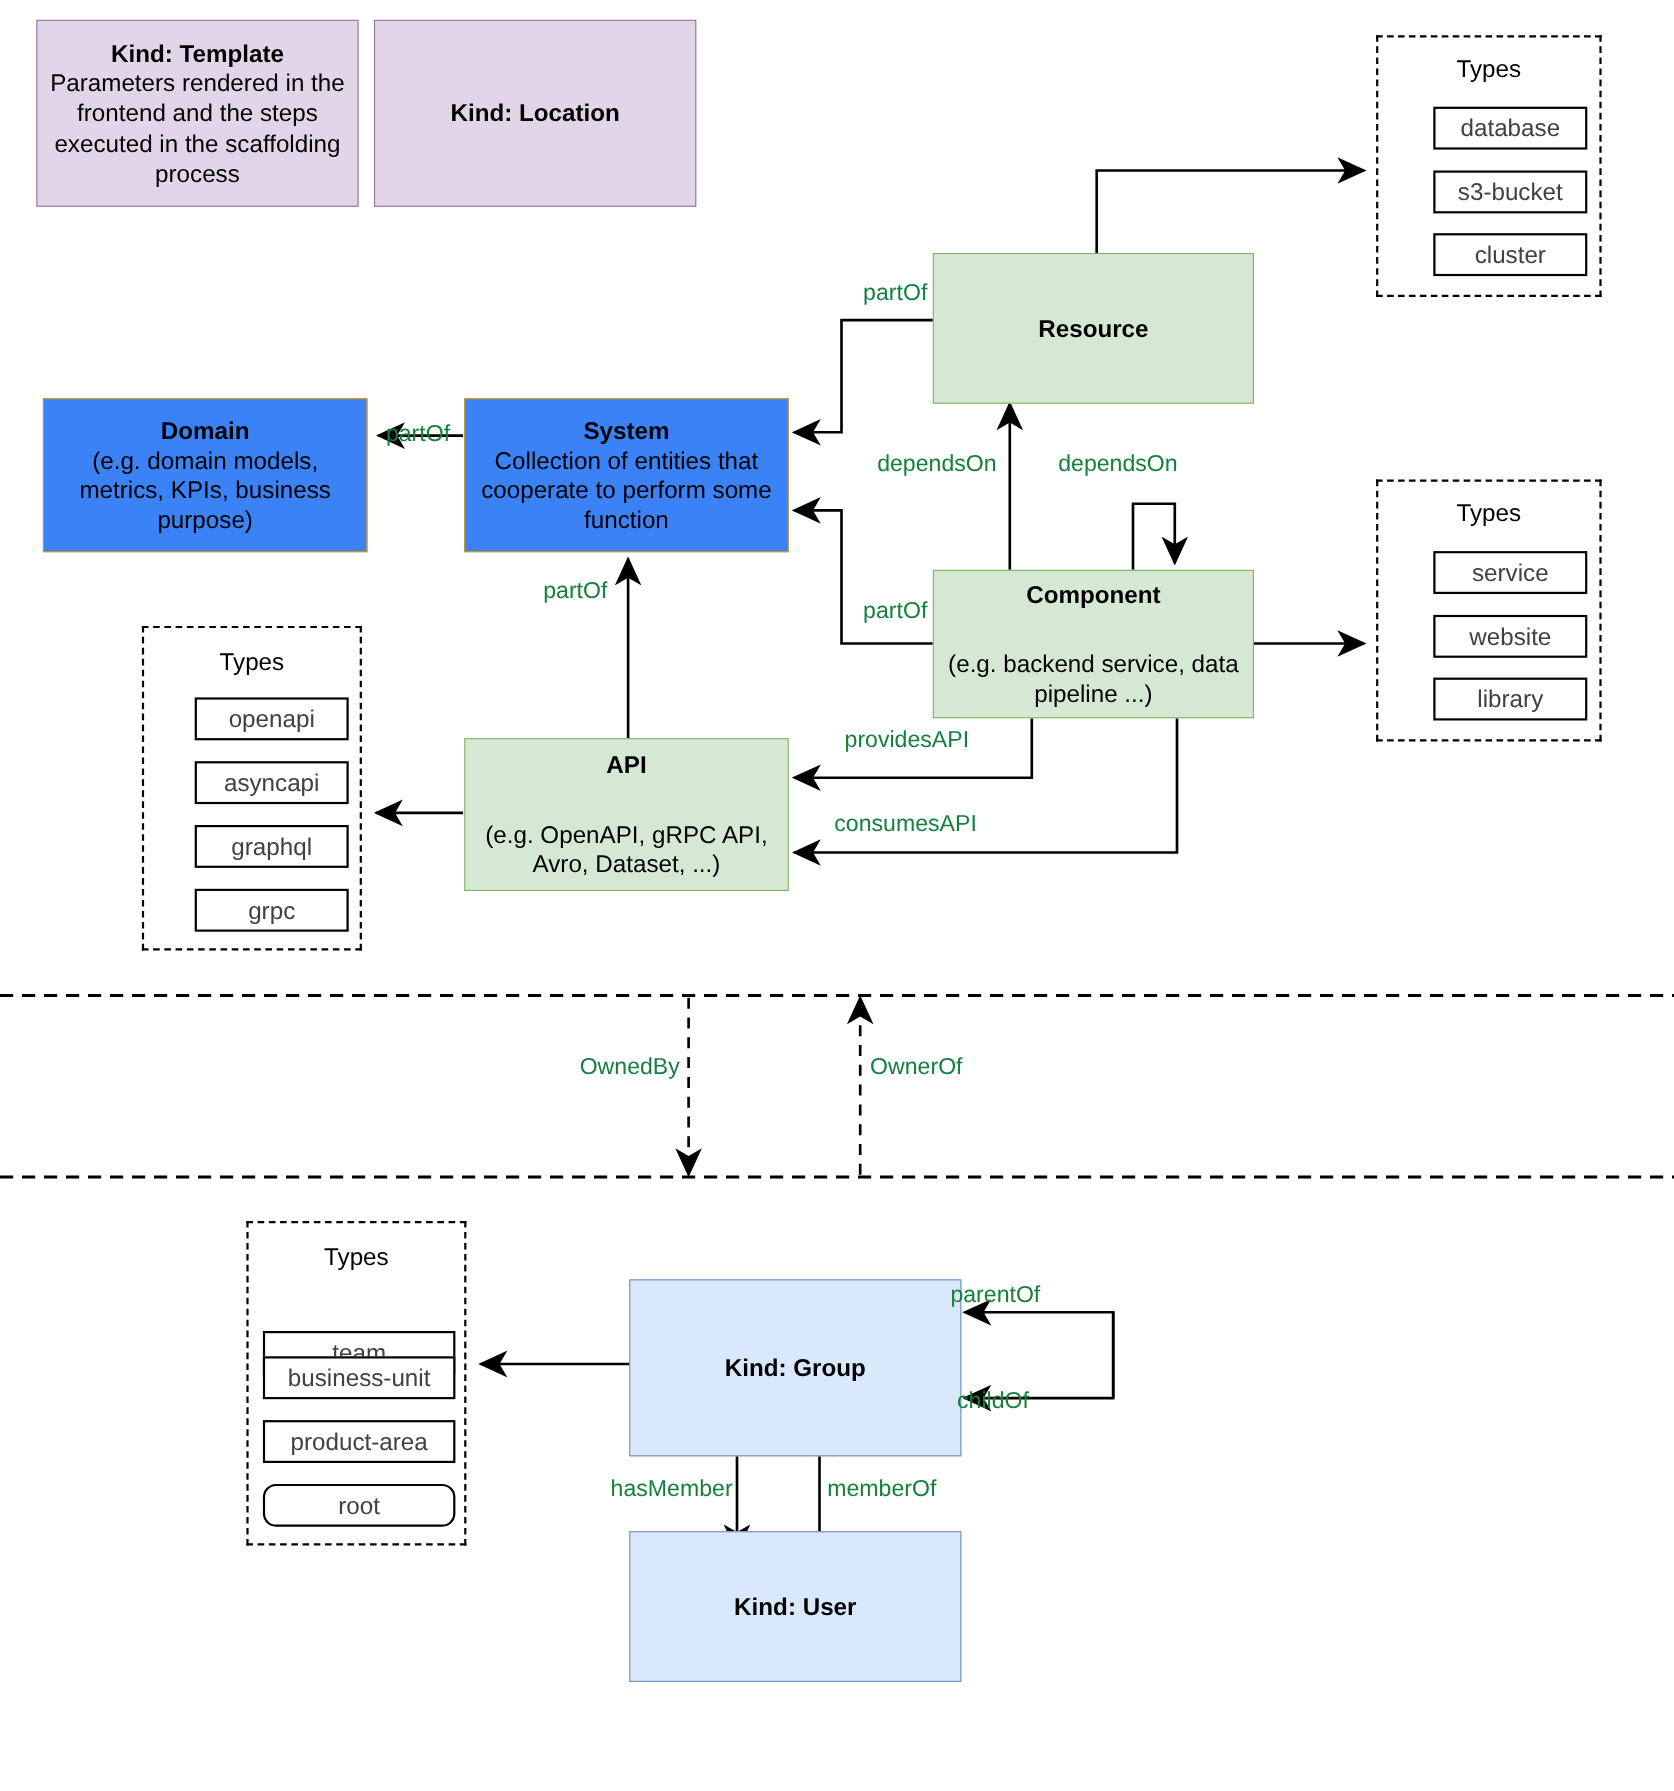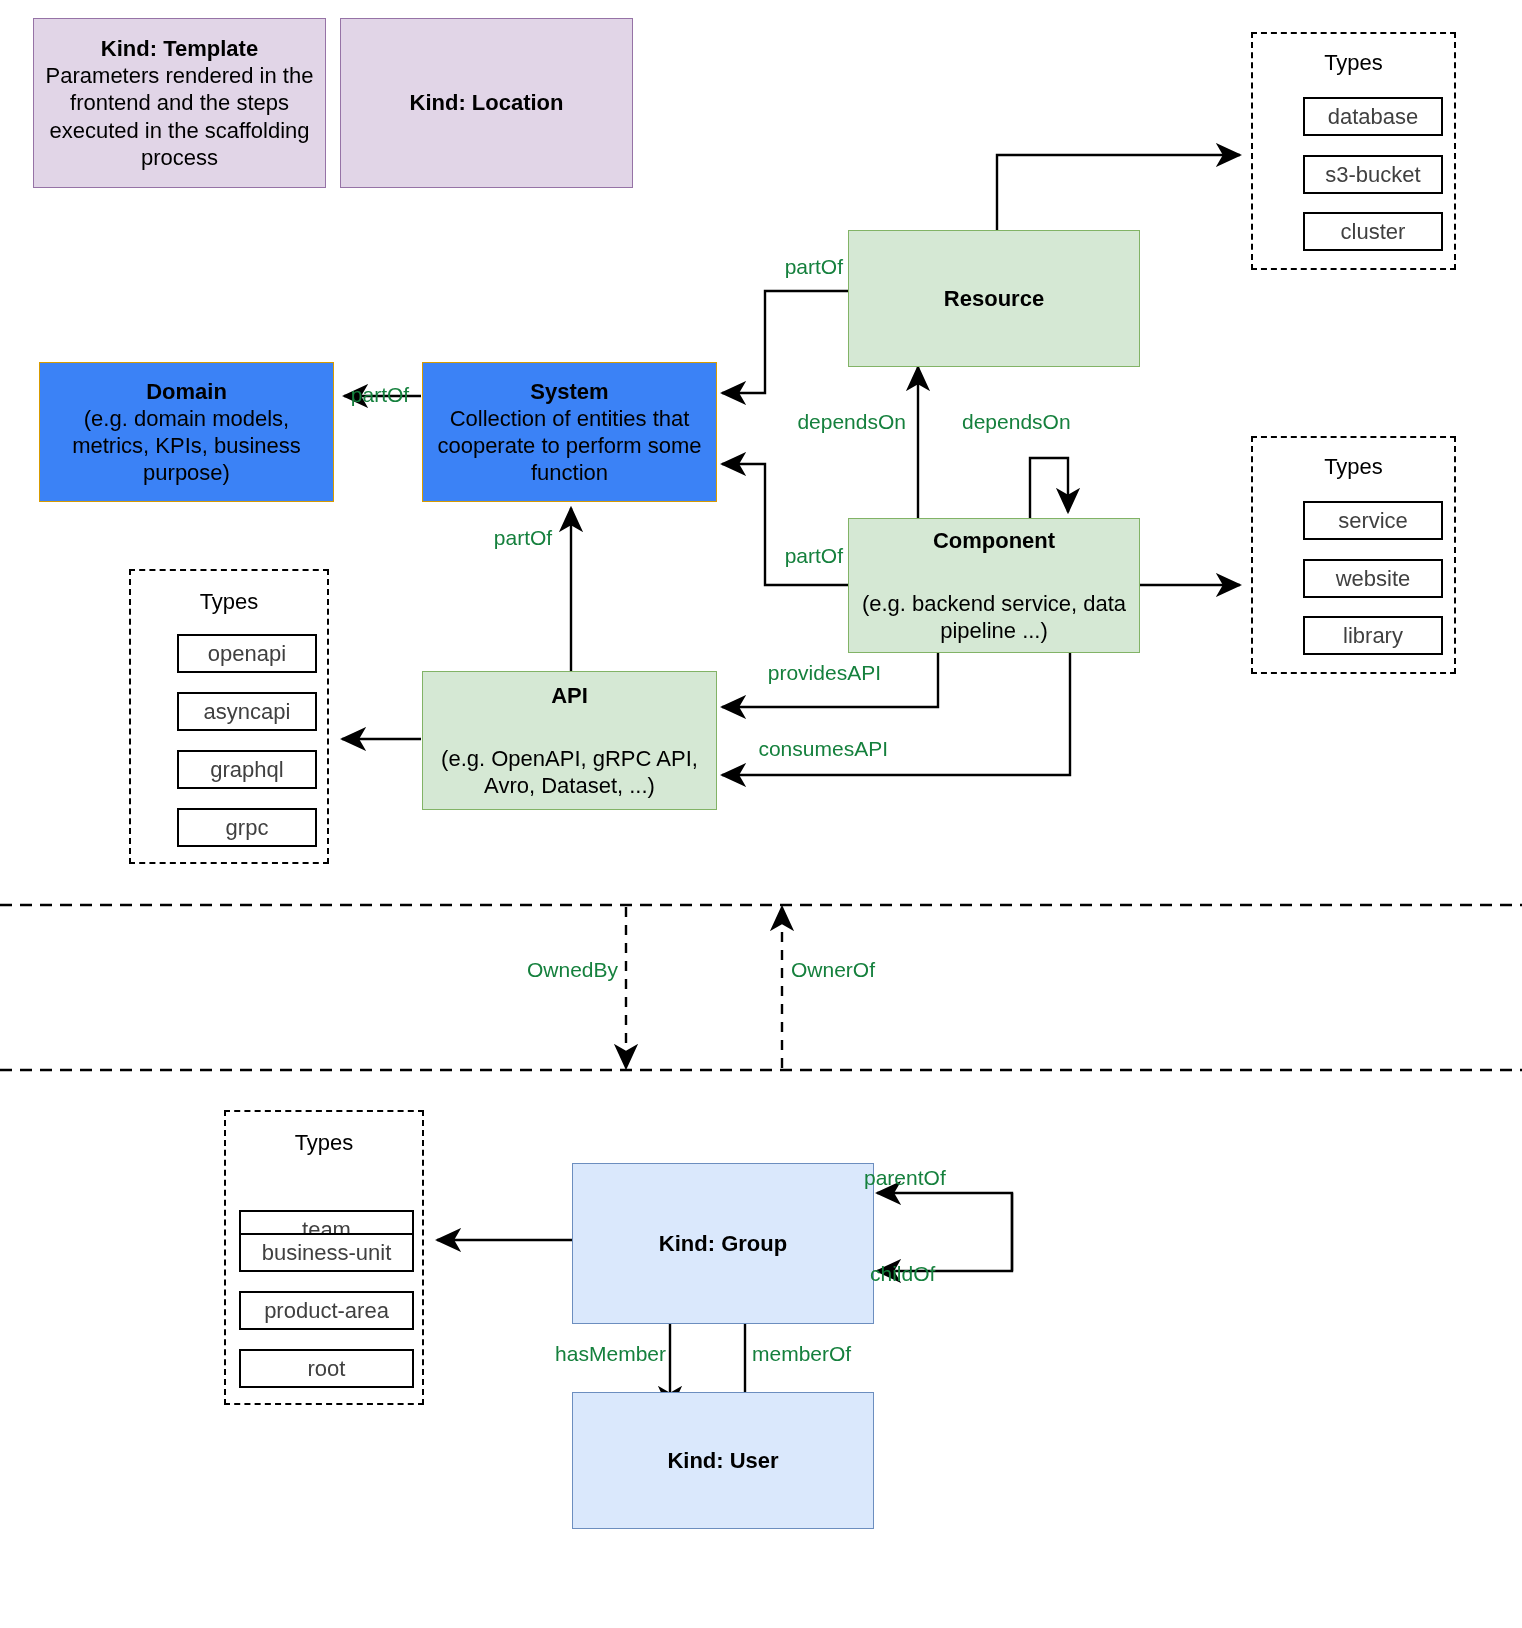--- a/index.html
+++ b/index.html
@@ -203,21 +203,21 @@
   <div class="type-chip" style="left:46px; top:121px; width:140px; height:39px;">asyncapi</div>
   <div class="type-chip" style="left:46px; top:179px; width:140px; height:39px;">graphql</div>
   <div class="type-chip" style="left:46px; top:237px; width:140px; height:39px;">grpc</div>
 </div>
 
 <div class="types-group" style="left:224px; top:1110px; width:200px; height:295px;">
   <div class="types-title" style="top:18px;">Types</div>
   <div class="type-chip" style="left:13px; top:63px; width:175px; height:39px;margin-top:35px;">team</div>
   <div class="type-chip" style="left:13px; top:121px; width:175px; height:39px;">business-unit</div>
   <div class="type-chip" style="left:13px; top:179px; width:175px; height:39px;">product-area</div>
-  <div class="type-chip" style="left:13px; top:237px; width:175px; height:39px;">root</div>
+  <div class="type-chip" style="left:13px; top:237px; width:175px; height:39px;border-radius:12px;">root</div>
 </div>
 
 <div class="edge-label el-right" style="left:843px; top:255px;">partOf</div>
 
 <div class="edge-label el-center" style="left:380px; top:383px;">partOf</div>
 
 <div class="edge-label el-right" style="left:906px; top:410px;">dependsOn</div>
 
 <div class="edge-label" style="left:962px; top:410px;">dependsOn</div>
 

